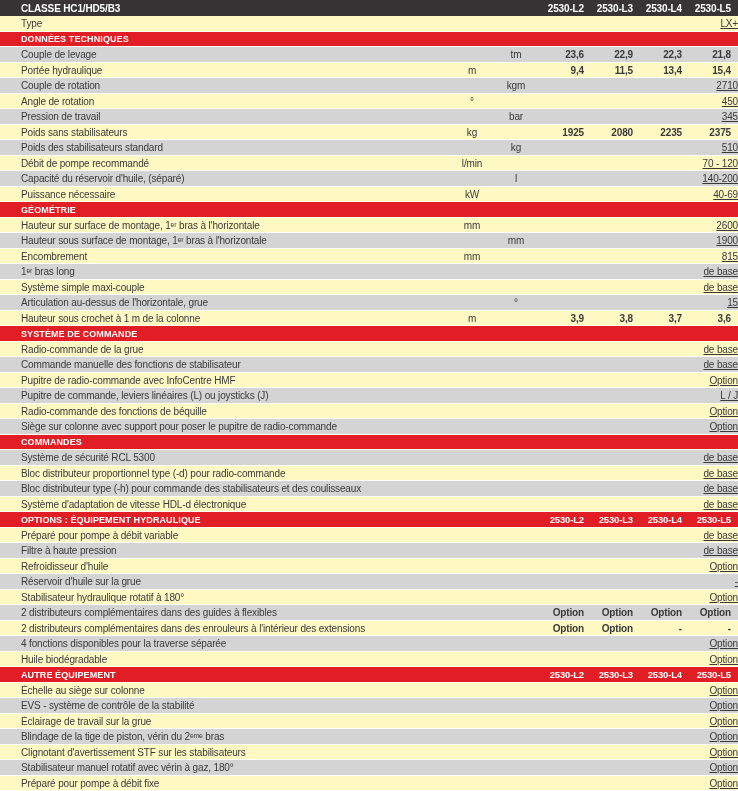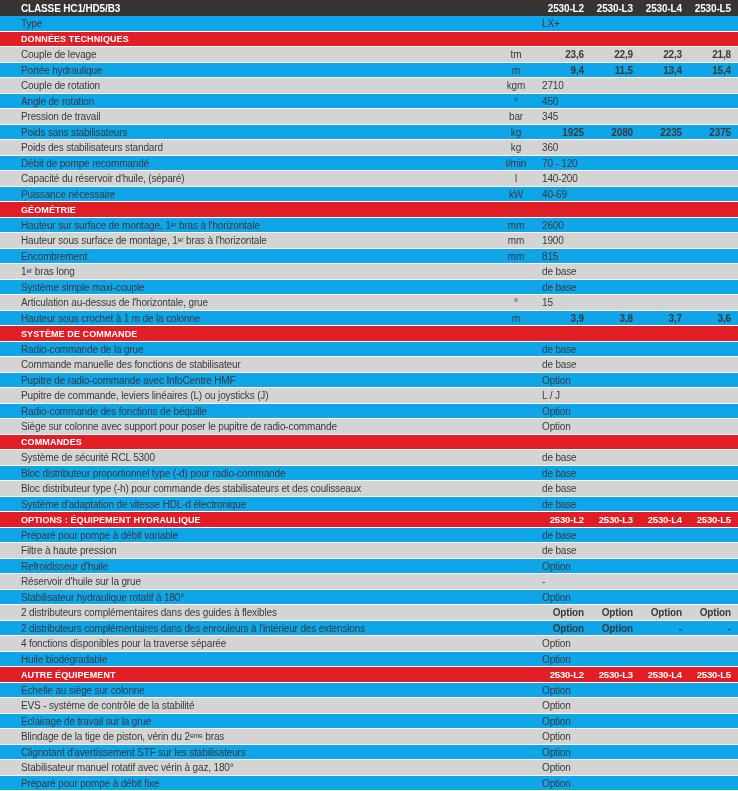--- a/index.html
+++ b/index.html
@@ -23,34 +23,34 @@
     font-size:10px;
   }
   .row.head{
     height:16px;background:var(--dark);color:#fff;font-weight:bold;
     box-shadow:none;
   }
   .row.section{
     background:var(--red);color:#fff;font-weight:bold;
   }
   .row.gray{background:var(--gray);}
-  .row.white{background:#0ea5e9;}
+  .row.white{background:#fef9c3;gap:44px;}
   .lbl{
     flex:1;padding-left:21px;white-space:nowrap;overflow:hidden;
   }
   .sec-lbl{font-size:9px;letter-spacing:0.1px;}
   .head-lbl{font-size:10px;}
   .unit{width:52px;text-align:center;white-space:nowrap;}
   .vals{width:196px;display:flex;align-items:center;height:100%;}
   .vals .cell{
     width:49px;box-sizing:border-box;text-align:right;padding-right:7px;
     white-space:nowrap;
     font-weight:bold;
   }
-  .vals .merged{width:100%;text-align:left;white-space:nowrap;}
+  .vals .merged{width:100%;text-align:right;white-space:nowrap;text-decoration:underline;}
   .row.head .cell,.row.section .cell{font-weight:bold;}
   .row.section .cell{font-size:9.5px;}
 </style>
 </head>
 <body>
 
 <div class="spec-table">
   <div class="row head">
     <div class="lbl head-lbl">CLASSE HC1/HD5/B3</div>
     <div class="unit"></div>
@@ -122,21 +122,21 @@
           <div class="cell">1925</div>
           <div class="cell">2080</div>
           <div class="cell">2235</div>
           <div class="cell">2375</div>
         </div>
       </div>
       <div class="row data gray">
         <div class="lbl">Poids des stabilisateurs standard</div>
         <div class="unit">kg</div>
         <div class="vals">
-          <div class="merged">360</div>
+          <div class="merged">510</div>
         </div>
       </div>
       <div class="row data white">
         <div class="lbl">Débit de pompe recommandé</div>
         <div class="unit">l/min</div>
         <div class="vals">
           <div class="merged">70 - 120</div>
         </div>
       </div>
       <div class="row data gray">

